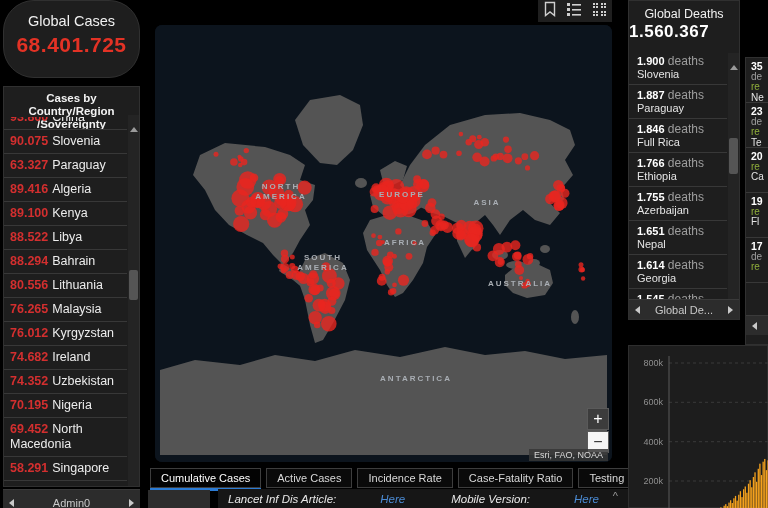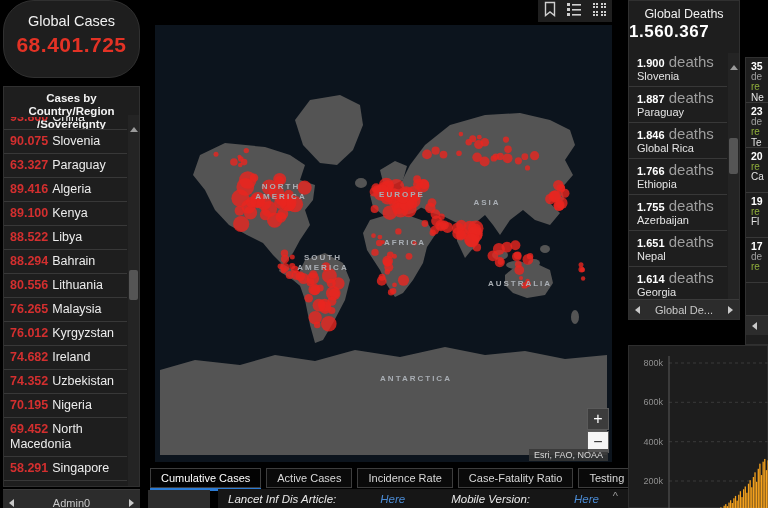--- a/index.html
+++ b/index.html
@@ -30,21 +30,21 @@
   .sb-btn{position:absolute;left:1px;width:9px;height:10px;text-align:center;padding-top:2px;box-sizing:border-box;}
 
   .navbar{position:absolute;background:#2c2c2c;border-top:1px solid #3a3a3a;display:flex;
           align-items:center;justify-content:space-between;padding:0 6px;box-sizing:border-box;gap:12px;}
   .navbar .lbl{font-size:11px;color:#c9c9c9;}
   #admin-nav{left:3px;top:489px;width:137px;height:26px;}
 
   
   #map-toolbar{position:absolute;left:538px;top:0;width:74px;height:22px;background:#1f1f1f;
                display:flex;align-items:center;justify-content:space-around;}
-  #map{position:absolute;left:155px;top:25px;width:457px;height:437px;background:#0c141d;overflow:hidden;}
+  #map{position:absolute;left:155px;top:25px;width:457px;height:437px;background:#0c141d;overflow:hidden;border-radius:7px;}
   #map svg{display:block;}
   .zoombtn{position:absolute;width:22px;height:22px;text-align:center;line-height:20px;font-size:16px;
            box-sizing:border-box;border:1px solid #5a5a5a;cursor:pointer;}
   #zoom-in{left:432px;top:383px;background:#3c3c3c;color:#fff;}
   #zoom-out{left:432px;top:406px;background:#f5f5f5;color:#333;}
   #attribution{position:absolute;right:4px;bottom:1px;background:rgba(55,55,55,.85);color:#d8d8d8;
                font-size:9px;padding:1px 5px;}
 
   
   #tabs{position:absolute;left:150px;top:468px;display:flex;gap:5px;}
@@ -61,21 +61,21 @@
   #footer .lk{color:#4b8bd4;margin:0 6px 0 4px;cursor:pointer;}
   #footer-collapse{position:absolute;right:10px;top:1px;color:#9a9a9a;font-size:11px;font-style:normal;cursor:pointer;}
 
   
   #deaths-panel{left:628px;top:0;width:112px;height:320px;}
   #deaths-panel .t{margin-top:6px;text-align:center;font-size:12.5px;color:#f0f0f0;}
   #deaths-panel .v{margin-top:1px;text-align:left;font-size:17px;font-weight:bold;color:#fff;letter-spacing:.5px;}
   #deaths-list{position:absolute;left:0;right:12px;top:50px;bottom:20px;overflow:hidden;}
   .d-row{padding:4px 0 3px 8px;border-bottom:1px solid #383838;font-size:11px;line-height:13px;}
   .d-val{color:#fff;font-weight:bold;}
-  .d-unit{color:#9e9e9e;font-size:15px;}
+  .d-unit{color:#9e9e9e;font-size:12px;}
   .d-name{color:#e4e4e4;}
   #deaths-nav{left:0;right:0;bottom:0;height:20px;position:absolute;}
 
   
   #chart-panel{left:628px;top:345px;width:140px;height:163px;background:#1d1d1d;border:1px solid #2e2e2e;}
 
   
   #us-edge{left:745px;top:57px;width:60px;height:288px;}
   .u-entry{height:45px;border-bottom:1px solid #383838;padding:3px 0 0 5px;box-sizing:border-box;
            font-size:10px;line-height:10.5px;overflow:hidden;}
@@ -438,21 +438,21 @@
         <div class="d-row">
           <div><span class="d-val">1.900</span><span class="d-unit"> deaths</span></div>
           <div class="d-name">Slovenia</div>
         </div>
         <div class="d-row">
           <div><span class="d-val">1.887</span><span class="d-unit"> deaths</span></div>
           <div class="d-name">Paraguay</div>
         </div>
         <div class="d-row">
           <div><span class="d-val">1.846</span><span class="d-unit"> deaths</span></div>
-          <div class="d-name">Global Rica</div>
+          <div class="d-name">Full Rica</div>
         </div>
         <div class="d-row">
           <div><span class="d-val">1.766</span><span class="d-unit"> deaths</span></div>
           <div class="d-name">Ethiopia</div>
         </div>
         <div class="d-row">
           <div><span class="d-val">1.755</span><span class="d-unit"> deaths</span></div>
           <div class="d-name">Azerbaijan</div>
         </div>
         <div class="d-row">

